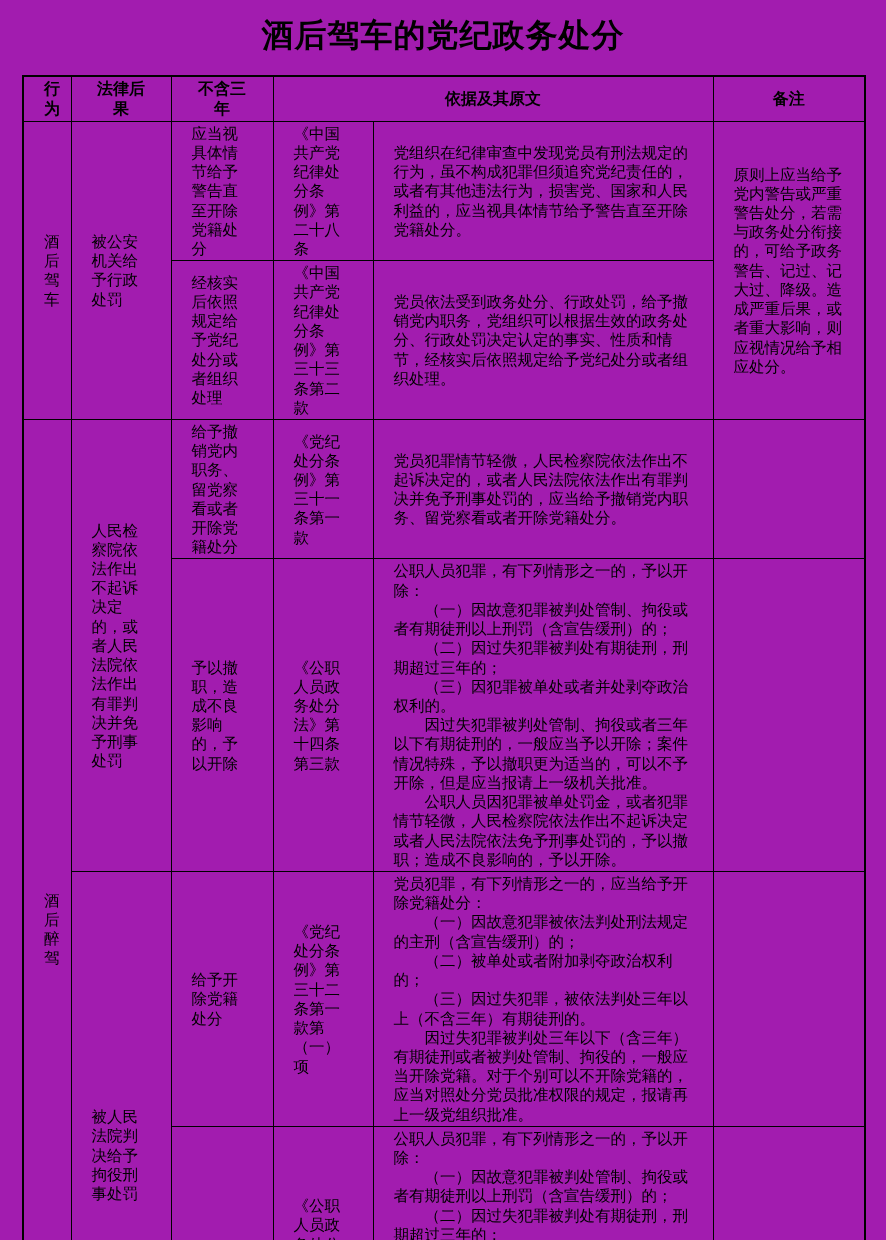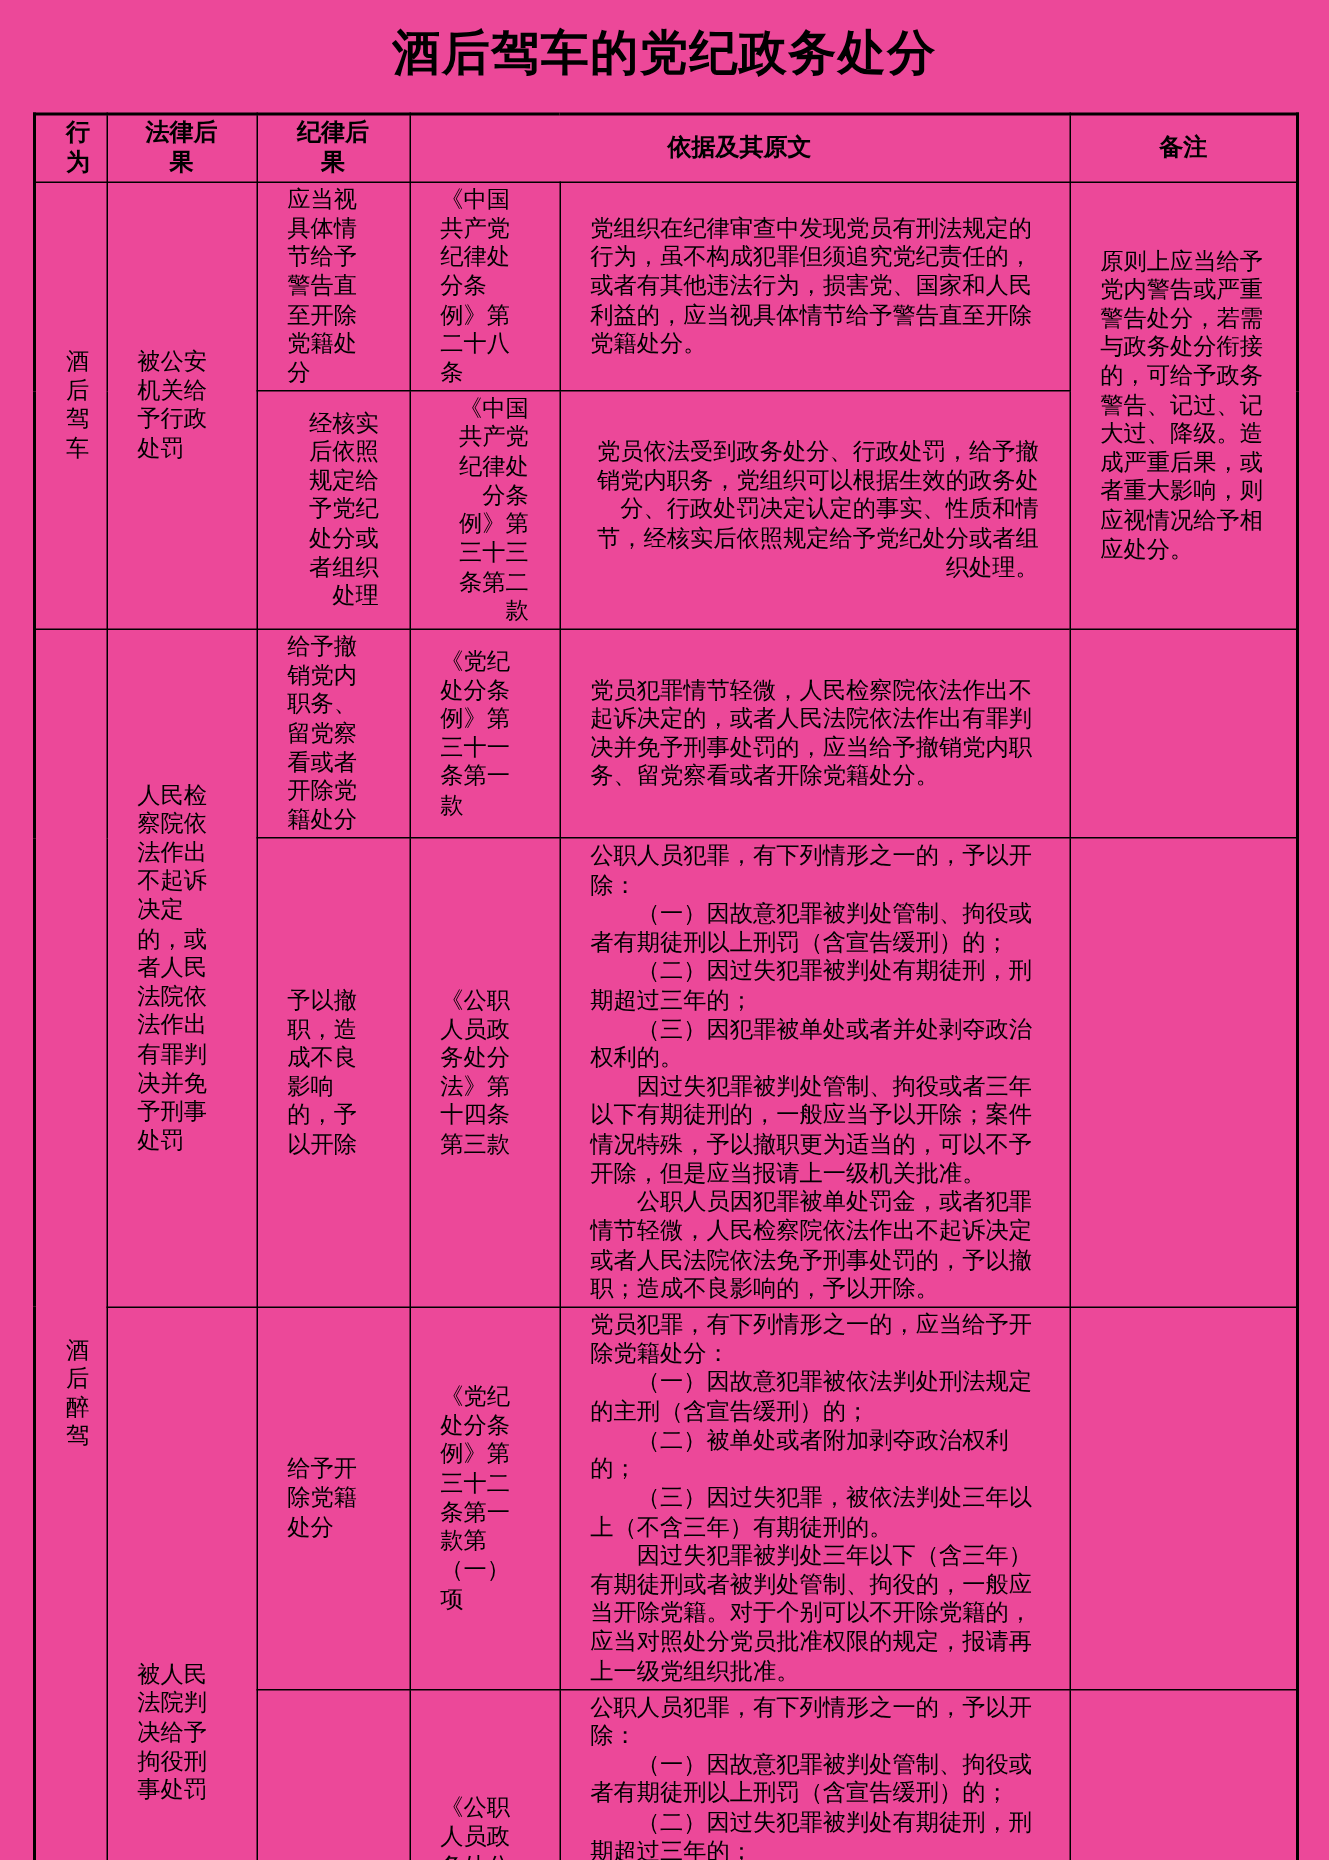--- a/index.html
+++ b/index.html
@@ -6,21 +6,21 @@
     margin: 0;
     padding: 0;
     background: #ffffff;
     font-family: "Liberation Sans", "DejaVu Sans", sans-serif;
     color: #000;
   }
   .page {
     position: relative;
     width: 886px;
     height: 1240px;
-    background: #ec4899;
+    background: #a21caf;
     overflow: hidden;
   }
   .title {
     position: absolute;
     top: 14px;
     left: 0;
     width: 886px;
     text-align: center;
     font-size: 32px;
     font-weight: bold;
@@ -46,21 +46,21 @@
   }
   table.sanctions th {
     font-weight: bold;
     text-align: center;
     font-size: 16px;
   }
   .c-center { text-align: center; margin-left: 27px; }
   .orig { white-space: pre-wrap; margin-top: 37px; }
   tr.hdr { height: 36px; }
   tr.r1a { height: 100px; }
-  tr.r1b { height: 93px; text-align: right; }
+  tr.r1b { height: 93px; }
   tr.r2a { height: 96px; }
   tr.r2b { height: 287px; }
   tr.r3a { height: 224px; }
   tr.r3b { height: 299px; }
 </style>
 </head>
 <body>
 
 <div class="page">
 
@@ -73,21 +73,21 @@
       <col style="width:102px">
       <col style="width:100px">
       <col style="width:340px">
       <col style="width:152px">
     </colgroup>
 
     <tbody>
         <tr class="hdr">
       <th>行为</th>
       <th>法律后果</th>
-      <th>纪律后果</th>
+      <th>不含三年</th>
       <th colspan="2">依据及其原文</th>
       <th>备注</th>
     </tr>
 
     <tr class="r1a">
       <td rowspan="2" class="c-center">酒后驾车</td>
       <td rowspan="2">被公安机关给予行政处罚</td>
       <td>应当视具体情节给予警告直至开除党籍处分</td>
       <td>《中国共产党纪律处分条例》第二十八条</td>
       <td class="orig">党组织在纪律审查中发现党员有刑法规定的行为，虽不构成犯罪但须追究党纪责任的，或者有其他违法行为，损害党、国家和人民利益的，应当视具体情节给予警告直至开除党籍处分。</td>

